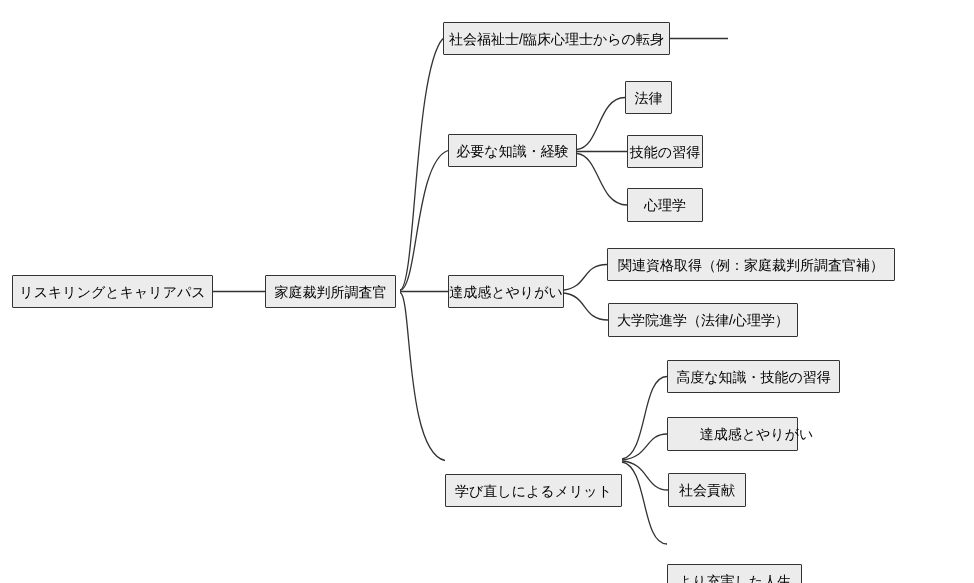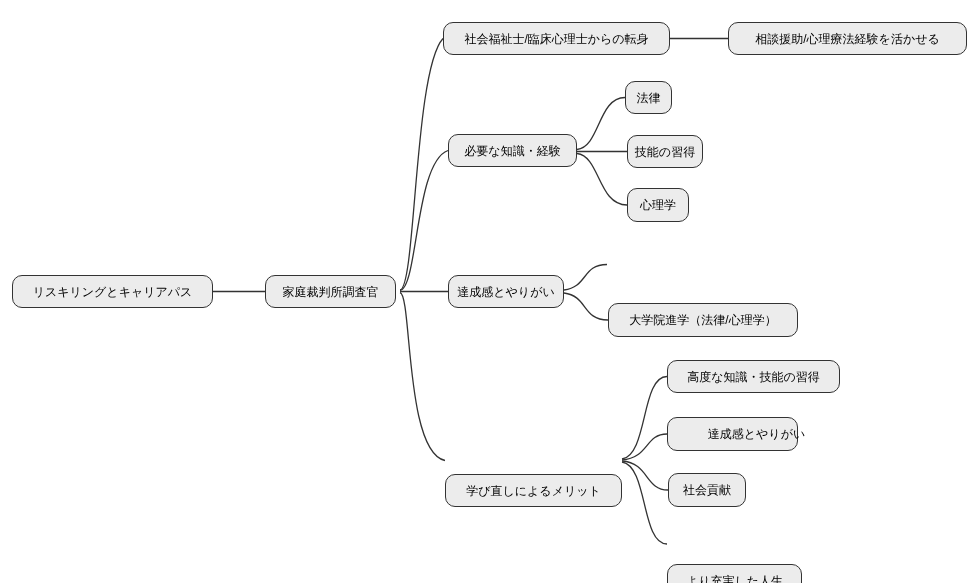--- a/index.html
+++ b/index.html
@@ -17,35 +17,35 @@
     font-family:"Liberation Sans","DejaVu Sans",sans-serif;
     overflow:hidden;
   }
   .edges{position:absolute;left:0;top:0;width:974px;height:583px;}
   .edges path{fill:none;stroke:var(--edge);stroke-width:1.3px;}
   .node{
     position:absolute;
     box-sizing:border-box;
     background:var(--node-fill);
     border:1.4px solid var(--node-border);
-    border-radius:10px;
+    border-radius:1px;
     display:flex;align-items:center;justify-content:center;
-    font-size:12px;line-height:1;color:var(--text);
+    font-size:14px;line-height:1;color:var(--text);
     white-space:nowrap;
     letter-spacing:0;
   }
   
   #n-root      {left:12px;  top:275px; width:201px; height:33px;}
   #n-career    {left:265px; top:275px; width:131px; height:33px;}
   #n-tenshin   {left:443px; top:22px;  width:227px; height:33px;}
   #n-ikaseru   {left:728px; top:22px;  width:239px; height:33px;}
   #n-chishiki  {left:448px; top:134px; width:129px; height:33px;}
   #n-law       {left:625px; top:81px;  width:47px;  height:33px;}
   #n-fukushi   {left:627px; top:135px; width:76px;  height:33px;}
-  #n-shinri    {left:627px; top:188px; width:62px;  height:34px;}
+  #n-shinri    {left:627px; top:188px; width:76px;  height:34px;}
   #n-houhou    {left:448px; top:275px; width:116px; height:33px;}
   #n-shikaku   {left:607px; top:248px; width:288px; height:33px;}
   #n-daigakuin {left:608px; top:303px; width:190px; height:34px;}
   #n-merit     {left:445px; top:444px; width:177px; height:33px;margin-top:30px;}
   #n-koudo     {left:667px; top:360px; width:173px; height:33px;}
   #n-tassei    {left:667px; top:417px; width:131px; height:34px;padding-left:48px;}
   #n-kouken    {left:668px; top:473px; width:78px;  height:34px;}
   #n-jinsei    {left:667px; top:527px; width:135px; height:34px;margin-top:37px;}
 </style>
 </head>
@@ -67,26 +67,26 @@
     <path d="M564,293 C588,296 582,320 608,320"></path>
     <path d="M622,459 C648,455 641,376.5 667,376.5"></path>
     <path d="M622,460 C649,458 645,434 667,434"></path>
     <path d="M622,461 C649,463 645,490 668,490"></path>
     <path d="M622,462 C648,466 641,544 667,544"></path>
   </svg>
 
   <div class="node" id="n-root">リスキリングとキャリアパス</div>
   <div class="node" id="n-career">家庭裁判所調査官</div>
   <div class="node" id="n-tenshin">社会福祉士/臨床心理士からの転身</div>
-  <div class="node" id="n-ikaseru">相談援助/心理療法経験を活かせる</div>
   <div class="node" id="n-chishiki">必要な知識・経験</div>
   <div class="node" id="n-law">法律</div>
   <div class="node" id="n-fukushi">技能の習得</div>
   <div class="node" id="n-shinri">心理学</div>
   <div class="node" id="n-houhou">達成感とやりがい</div>
+  <div class="node" id="n-shikaku">関連資格取得（例：家庭裁判所調査官補）</div>
   <div class="node" id="n-daigakuin">大学院進学（法律/心理学）</div>
   <div class="node" id="n-merit">学び直しによるメリット</div>
   <div class="node" id="n-koudo">高度な知識・技能の習得</div>
   <div class="node" id="n-tassei">達成感とやりがい</div>
   <div class="node" id="n-kouken">社会貢献</div>
   <div class="node" id="n-jinsei">より充実した人生</div>
 
 </div>
 
 </body></html>

